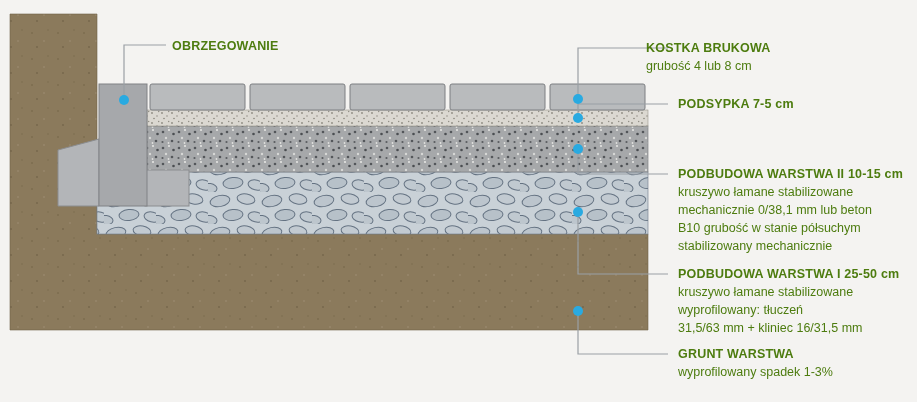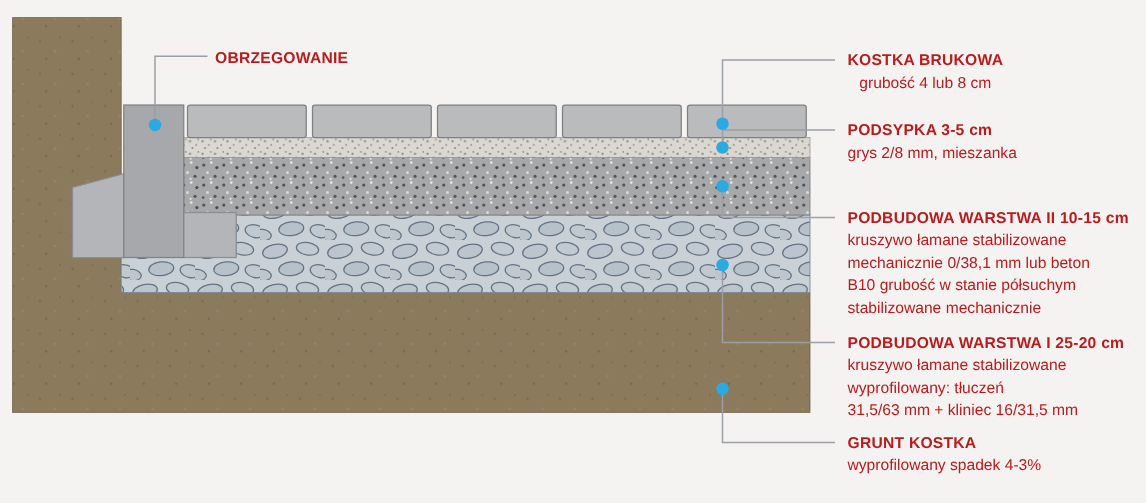--- a/index.html
+++ b/index.html
@@ -15,27 +15,27 @@
     overflow: hidden;
     background: #f4f3f1;
   }
   .stage svg {
     position: absolute;
     top: 0;
     left: 0;
   }
   .label {
     position: absolute;
-    color: #b91c1c;
+    color: #4d7c0f;
     font-size: 12.5px;
     line-height: 18px;
     white-space: nowrap;
   }
   .label .title { font-weight: bold; letter-spacing: 0.2px; }
-  .label-kostka   { left: 678px; top: 39px; text-align: center; }
+  .label-kostka   { left: 646px; top: 39px; }
   .label-podsypka { left: 678px; top: 95px; }
   .label-pbII     { left: 678px; top: 165px; }
   .label-pbI      { left: 678px; top: 265px; }
   .label-grunt    { left: 678px; top: 345px; }
   .label-obrzeg   { left: 172px; top: 37px; }
 </style>
 </head>
 <body>
 
 <div class="stage">
@@ -119,37 +119,36 @@
   <div class="label label-obrzeg">
     <div class="title">OBRZEGOWANIE</div>
   </div>
 
   <div class="label label-kostka">
     <div class="title">KOSTKA BRUKOWA</div>
     <div class="line">grubość 4 lub 8 cm</div>
   </div>
 
   <div class="label label-podsypka">
-    <div class="title">PODSYPKA 3-5 cm</div>
-    <div class="line">grys 2/8 mm, mieszanka</div>
+    <div class="title">PODSYPKA 7-5 cm</div>
   </div>
 
   <div class="label label-pbII">
     <div class="title">PODBUDOWA WARSTWA II 10-15 cm</div>
     <div class="line">kruszywo łamane stabilizowane</div>
     <div class="line">mechanicznie 0/38,1 mm lub beton</div>
     <div class="line">B10 grubość w stanie półsuchym</div>
-    <div class="line">stabilizowane mechanicznie</div>
+    <div class="line">stabilizowany mechanicznie</div>
   </div>
 
   <div class="label label-pbI">
-    <div class="title">PODBUDOWA WARSTWA I 25-20 cm</div>
+    <div class="title">PODBUDOWA WARSTWA I 25-50 cm</div>
     <div class="line">kruszywo łamane stabilizowane</div>
     <div class="line">wyprofilowany: tłuczeń</div>
     <div class="line">31,5/63 mm + kliniec 16/31,5 mm</div>
   </div>
 
   <div class="label label-grunt">
-    <div class="title">GRUNT KOSTKA</div>
-    <div class="line">wyprofilowany spadek 4-3%</div>
+    <div class="title">GRUNT WARSTWA</div>
+    <div class="line">wyprofilowany spadek 1-3%</div>
   </div>
 
 </div>
 
 </body></html>

